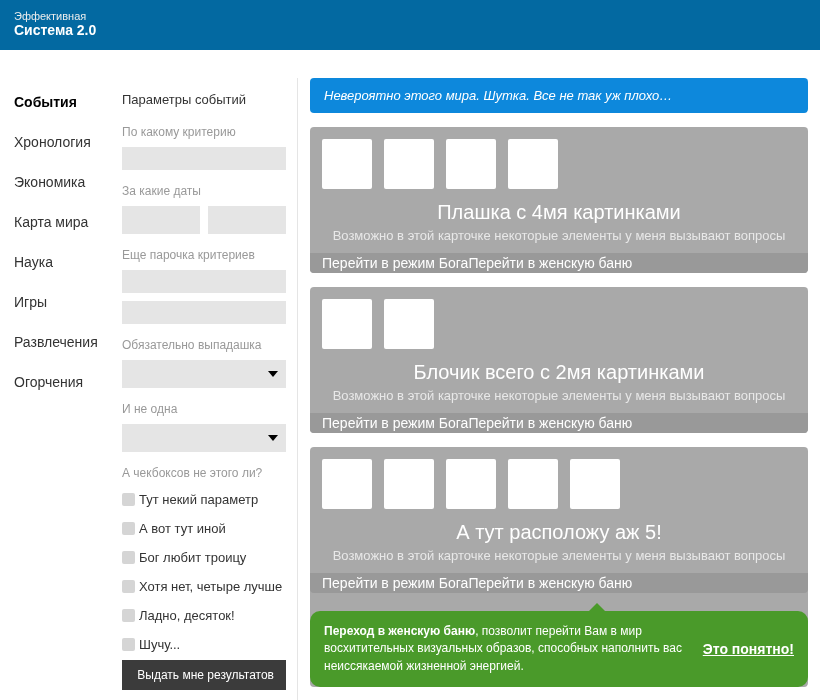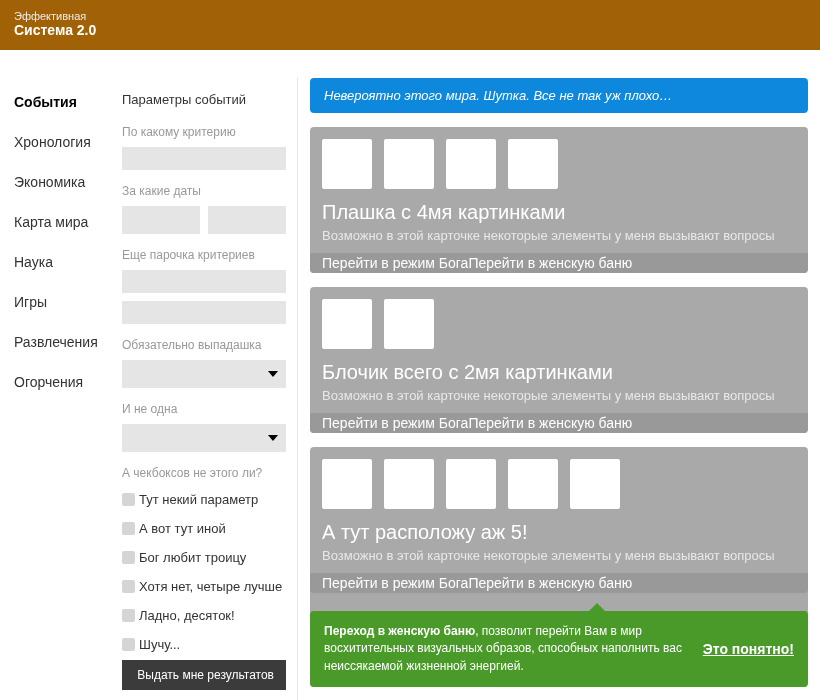--- a/index.html
+++ b/index.html
@@ -1,18 +1,18 @@
 <!DOCTYPE html>
 <html><head>
 <meta charset="utf-8">
 <style>
   * { box-sizing: border-box; margin: 0; padding: 0; }
   body { font-family: "Helvetica Neue", Helvetica, Arial, sans-serif; font-size: 14px; background: #fff; }
   .page { width: 820px; height: 700px; overflow: hidden; display: flex; flex-direction: column; }
-  .topbar { background: #a16207; color: #fff; padding: 10px 14px; height: 50px; }
+  .topbar { background: #0369a1; color: #fff; padding: 10px 14px; height: 50px; }
   .topbar .sub { font-size: 11px; font-weight: 300; color: #eee; }
   .topbar .main { font-size: 14px; font-weight: bold; }
   .body { flex: 1; display: flex; overflow: hidden; margin-top: 28px; }
   .sidebar { width: 116px; display: flex; flex-direction: column; gap: 24px; padding: 16px 12px 12px 14px; }
   .sidebar a { color: #333; text-decoration: none; font-size: 14px; cursor: pointer; }
   .sidebar a.active { font-weight: bold; color: #000; }
   .filters { width: 182px; border-right: 1px solid #e5e5e5; padding: 14px 11px 10px 6px; display: flex; flex-direction: column; gap: 8px; overflow: hidden; }
   .filters-title { font-size: 13px; color: #333; margin-bottom: 4px; }
   .label { font-size: 12px; color: #999; margin-top: 6px; }
   .input, .select { background: #e5e5e5; border: none; height: 28px; width: 100%; padding: 4px 6px; font-size: 13px; }
@@ -21,28 +21,28 @@
   .select-wrap { position: relative; }
   .select-wrap .caret { position: absolute; right: 8px; top: 50%; transform: translateY(-50%); pointer-events: none; }
   .caret svg { display: block; }
   .checks { display: flex; flex-direction: column; gap: 14px; margin-top: 4px; }
   .check { display: flex; align-items: center; gap: 4px; font-size: 13px; color: #333; cursor: pointer; }
   .chkbox { width: 13px; height: 13px; background: #d5d5d5; border-radius: 2px; }
   .submit { margin-top: auto; background: #3b3b3b; color: #fff; border: none; padding: 8px 12px; font-size: 12px; cursor: pointer; text-align: right; }
   .content { flex: 1; padding: 0 12px 12px 12px; overflow-y: auto; background: #fff; }
   .alert { background: #0d88dc; border-radius: 4px; color: #fff; padding: 10px 14px; font-size: 13px; font-style: italic; margin-bottom: 14px; }
   .card { background: #a9a9a9; border-radius: 4px; margin-bottom: 14px; overflow: visible; position: relative; }
-  .card-top { padding: 12px 12px 6px 12px; }
+  .card-top { padding: 12px 12px 6px 12px; text-align: center; }
   .thumbs { display: flex; gap: 12px; margin-bottom: 12px; }
   .thumb { width: 50px; height: 50px; background: #fff; border-radius: 2px; }
   .card-title { color: #fff; font-size: 20px; font-weight: 400; margin-bottom: 4px; }
   .card-desc { color: #e8e8e8; font-size: 13px; margin-bottom: 4px; }
   .card-actions { background: #999; padding: 2px 12px; display: flex; border-radius: 0 0 4px 4px; }
   .card-actions a { color: #fff; font-size: 14px; text-decoration: none; cursor: pointer; }
-  .tip { background: #4a9a2a; color: #fff; border-radius: 4px; padding: 12px 14px; display: flex; align-items: center; gap: 16px; position: relative; margin-top: 18px; }
+  .tip { background: #4a9a2a; color: #fff; border-radius: 10px; padding: 12px 14px; display: flex; align-items: center; gap: 16px; position: relative; margin-top: 18px; }
   .tip::before { content: ""; position: absolute; top: -8px; left: 56%; border-left: 8px solid transparent; border-right: 8px solid transparent; border-bottom: 8px solid #4a9a2a; }
   .tip-text { font-size: 12px; line-height: 1.45; flex: 1; }
   .tip-text b { font-weight: bold; }
   .tip-btn { color: #fff; font-weight: bold; font-size: 14px; text-decoration: underline; cursor: pointer; white-space: nowrap; }
   
   .alert span { white-space: nowrap; overflow: hidden; display: block; }
 </style>
 </head>
 <body>
 

